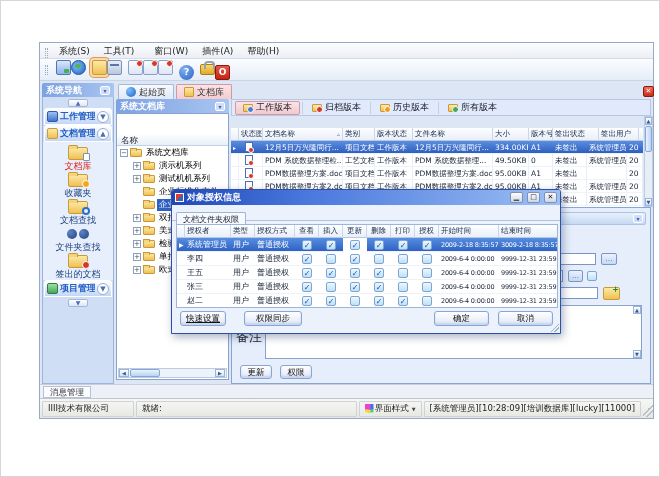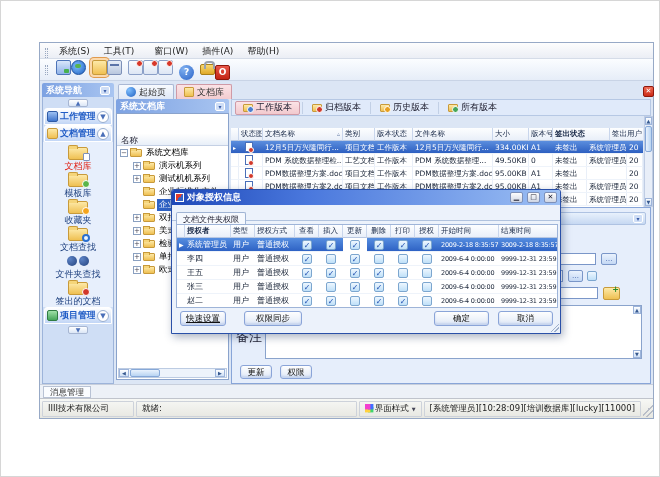--- a/index.html
+++ b/index.html
@@ -196,26 +196,20 @@
           </div>
           <div id="nav-items">
             <div class="nav-item active">
               <span class="bfolder">
                 <i class="badge bg-page"></i>
               </span>
               <span class="lbl">文档库</span>
             </div>
             <div class="nav-item">
               <span class="bfolder">
-                <i class="badge bg-green"></i>
-              </span>
-              <span class="lbl">模板库</span>
-            </div>
-            <div class="nav-item">
-              <span class="bfolder">
                 <i class="badge bg-orange"></i>
               </span>
               <span class="lbl">收藏夹</span>
             </div>
             <div class="nav-item">
               <span class="bfolder">
                 <i class="badge bg-mag"></i>
               </span>
               <span class="lbl">文档查找</span>
             </div>
@@ -359,21 +353,21 @@
           </span>
           <span class="fhcell" style="width: 80px;">
             <span>文件名称</span>
           </span>
           <span class="fhcell" style="width: 36px;">
             <span>大小</span>
           </span>
           <span class="fhcell" style="width: 24px;">
             <span>版本号</span>
           </span>
-          <span class="fhcell" style="width: 57px; font-weight: bold;">
+          <span class="fhcell" style="width: 46px;">
             <span>签出状态</span>
           </span>
           <span class="fhcell" style="width: 40px;">
             <span>签出用户</span>
           </span>
           <span class="fhcell" style="width: 16px;">
             <span></span>
           </span>
         </div>
       <div id="frows">
@@ -494,21 +488,21 @@
       <span class="winbtn">▁</span>
       <span class="winbtn">□</span>
       <span class="winbtn">✕</span>
     </div>
     <div id="dlg-tabrow">
       <span id="dlg-tab">文档文件夹权限</span>
     </div>
     <div id="dgrid">
       <div class="dhead" id="dhead">
           <span class="dhcell" style="width: 8px;"></span>
-          <span class="dhcell" style="width: 46px; font-weight: bold;">授权者</span>
+          <span class="dhcell" style="width: 46px;">授权者</span>
           <span class="dhcell" style="width: 24px;">类型</span>
           <span class="dhcell" style="width: 40px;">授权方式</span>
           <span class="dhcell" style="width: 24px; text-align: center;">查看</span>
           <span class="dhcell" style="width: 24px; text-align: center;">插入</span>
           <span class="dhcell" style="width: 24px; text-align: center;">更新</span>
           <span class="dhcell" style="width: 24px; text-align: center;">删除</span>
           <span class="dhcell" style="width: 24px; text-align: center;">打印</span>
           <span class="dhcell" style="width: 24px; text-align: center;">授权</span>
           <span class="dhcell" style="width: 60px;">开始时间</span>
           <span class="dhcell" style="width: 60px;">结束时间</span>

